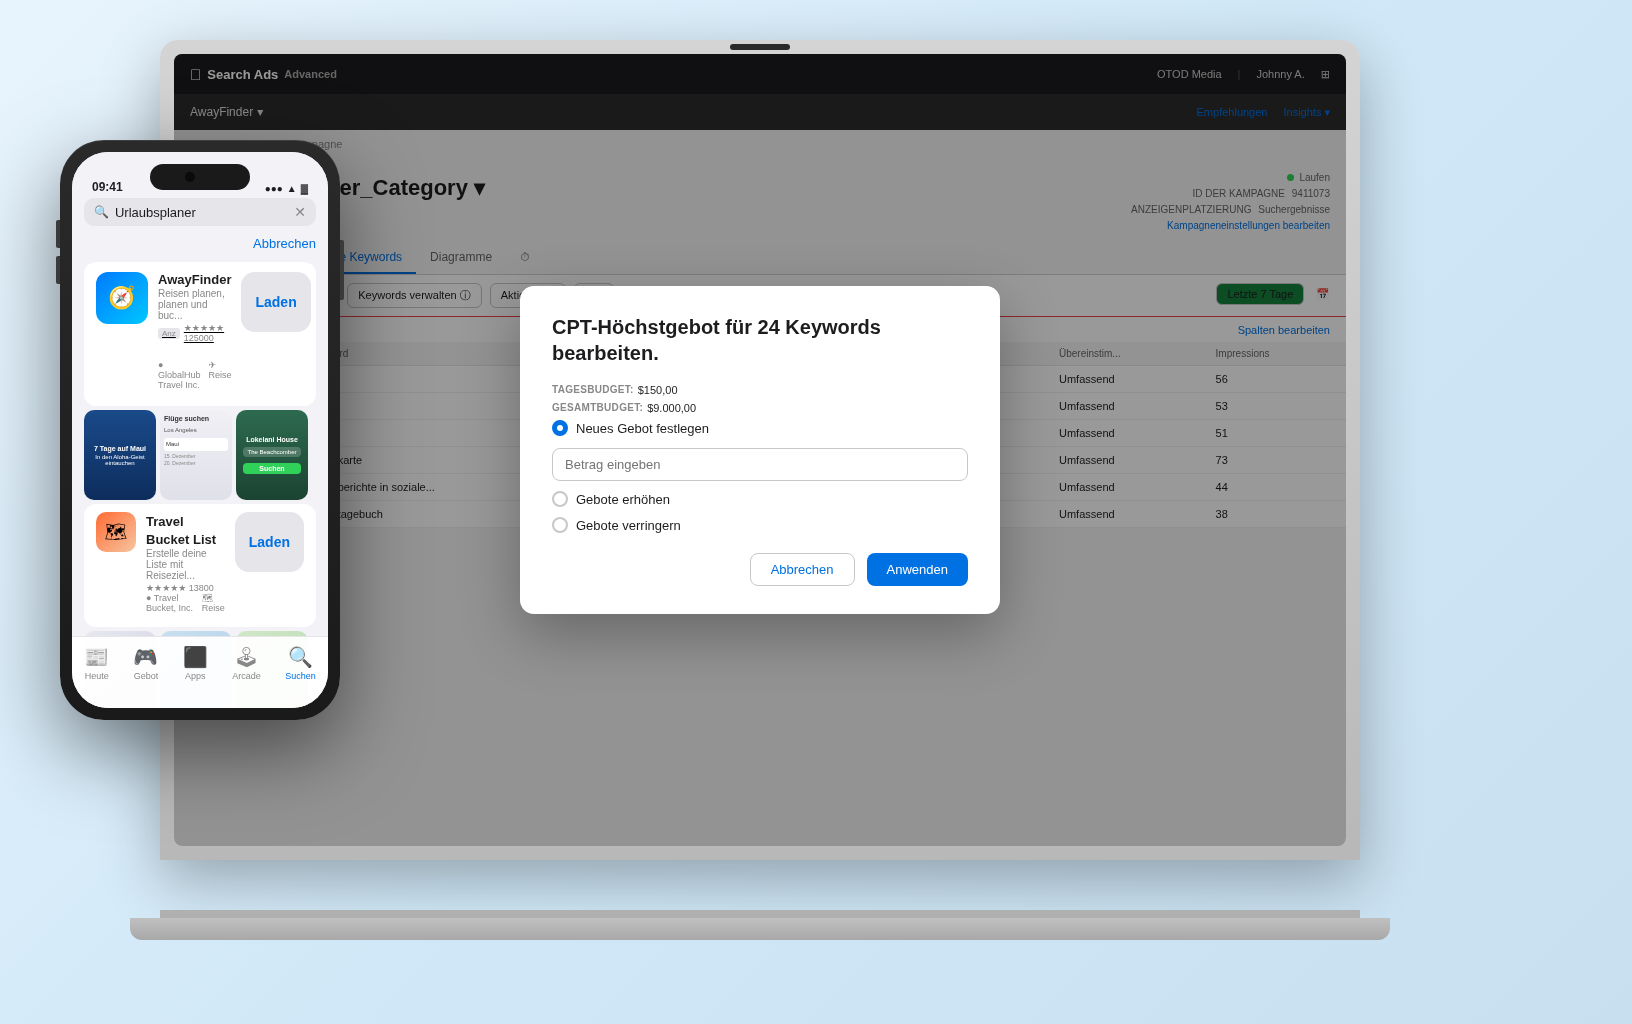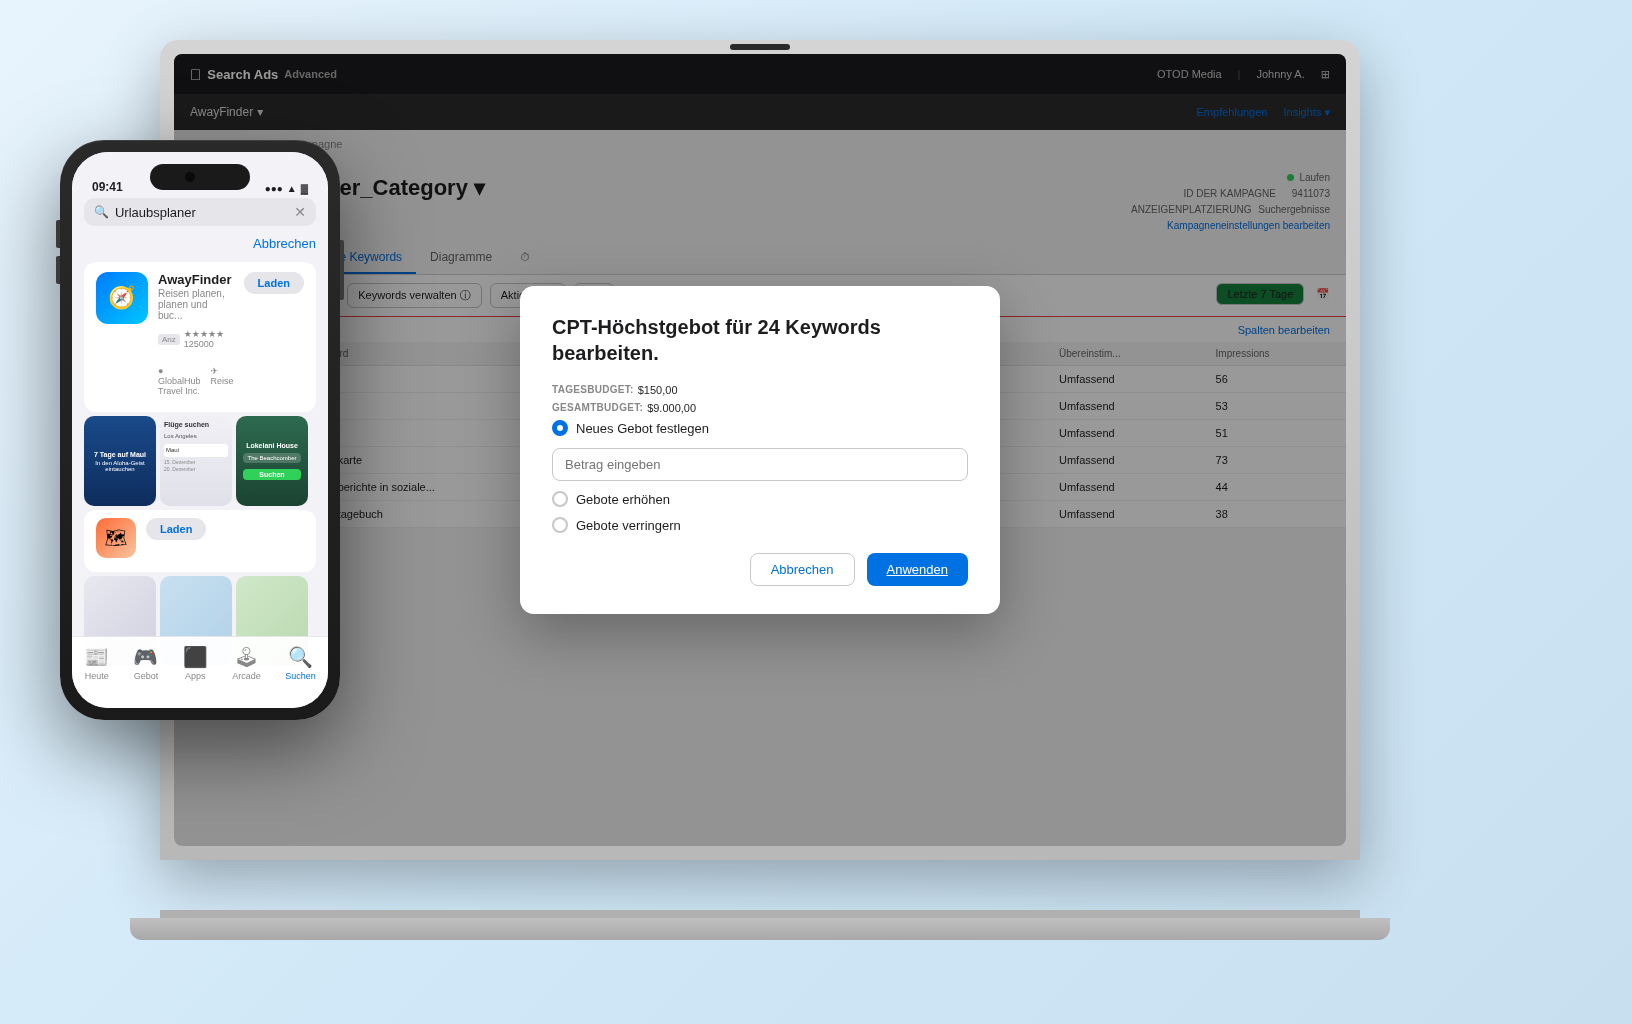--- a/index.html
+++ b/index.html
@@ -386,21 +386,20 @@
     }
     .modal-btn-apply {
       padding: 8px 20px;
       border: none;
       border-radius: 8px;
       background: #0071e3;
       font-size: 13px;
       cursor: pointer;
       color: #fff;
       font-weight: 500;
-      text-decoration: underline;
     }
 
     
     .phone-container {
       position: absolute;
       left: 60px;
       top: 140px;
       width: 280px;
       height: 580px;
       z-index: 200;
@@ -498,22 +497,22 @@
       align-items: center;
       justify-content: center;
       font-size: 22px;
     }
     .app-info {
       flex: 1;
     }
     .app-get-btn {
       background: #e5e5ea;
       border-radius: 14px;
-      padding: 5px 14px;
-      font-size: 11px;
+      padding: 22px 14px;
+      font-size: 14px;
       font-weight: 600;
       color: #0071e3;
       border: none;
       cursor: pointer;
     }
     .ad-badge {
       background: #e5e5ea;
       color: #888;
       font-size: 8px;
       padding: 1px 4px;
@@ -645,21 +644,21 @@
               <span>▾</span>
             </div>
           </div>
           <div class="sa-campaign-meta">
             <div>
               <span class="sa-status-dot"></span>
               <span>Laufen</span>
             </div>
             <div>
               <span>ID DER KAMPAGNE</span>
-              <span style="margin-left:13px;">9411073</span>
+              <span style="margin-left:4px;">9411073</span>
             </div>
             <div>
               <span>ANZEIGENPLATZIERUNG</span>
               <span style="margin-left:4px;">Suchergebnisse</span>
             </div>
             <div>
               <span class="sa-meta-link">Kampagneneinstellungen bearbeiten</span>
             </div>
           </div>
         </div>
@@ -898,21 +897,21 @@
       </div>
 
       <div class="app-result-card">
         <div class="app-result-top">
           <div class="app-icon-big">🧭</div>
           <div class="app-info">
             <div style="display:flex;align-items:center;gap:6px;">
               <span style="font-size:13px;font-weight:600;color:#1d1d1f;">AwayFinder</span>
             </div>
             <div style="font-size:10px;color:#888;margin-top:1px;">Reisen planen, planen und buc...</div>
-            <div style="display:flex;align-items:center;gap:4px;margin-top:8px;">
+            <div style="display:flex;align-items:center;gap:4px;margin-top:2px;text-decoration:underline;">
               <span class="ad-badge">Anz</span>
               <span style="font-size:9px;color:#888;">★★★★★ 125000</span>
             </div>
             <div style="font-size:9px;color:#888;display:flex;gap:6px;margin-top:17px;">
               <span>● GlobalHub Travel Inc.</span>
               <span>✈ Reise</span>
             </div>
           </div>
           <button class="app-get-btn">Laden</button>
         </div>
@@ -941,20 +940,31 @@
             <div style="margin-top:6px;">
               <div style="background:#30d158;border-radius:4px;padding:2px 8px;font-size:7px;font-weight:600;">Suchen</div>
             </div>
           </div>
         </div>
       </div>
 
       <div class="app-result-card2">
         <div class="app-result-top">
           <div style="width:40px;height:40px;background:linear-gradient(135deg,#ff6b35,#f7c59f);border-radius:10px;flex-shrink:0;display:flex;align-items:center;justify-content:center;font-size:18px;">🗺</div>
+          <div class="app-info">
+            <span style="font-size:13px;font-weight:600;color:#1d1d1f;">Travel Bucket List</span>
+            <div style="font-size:10px;color:#888;">Erstelle deine Liste mit Reiseziel...</div>
+            <div style="font-size:9px;color:#888;display:flex;gap:6px;margin-top:2px;">
+              <span>★★★★★ 13800</span>
+            </div>
+            <div style="font-size:9px;color:#888;display:flex;gap:6px;">
+              <span>● Travel Bucket, Inc.</span>
+              <span>🗺 Reise</span>
+            </div>
+          </div>
           <button class="app-get-btn">Laden</button>
         </div>
       </div>
 
       <div class="screenshots-row">
         <div style="width:72px;height:90px;border-radius:10px;background:linear-gradient(135deg,#e8e8f0,#d0d0e0);flex-shrink:0;"></div>
         <div style="width:72px;height:90px;border-radius:10px;background:linear-gradient(135deg,#c8e0f0,#b0d0e8);flex-shrink:0;"></div>
         <div style="width:72px;height:90px;border-radius:10px;background:linear-gradient(135deg,#d0e8c8,#b8d8b0);flex-shrink:0;"></div>
       </div>
 

